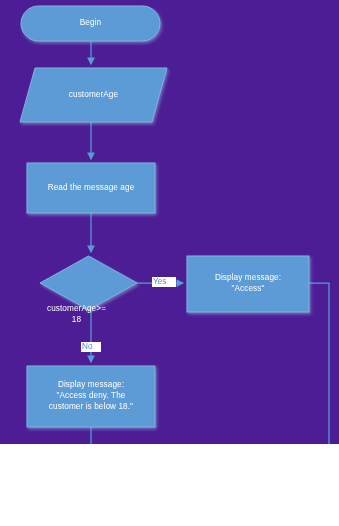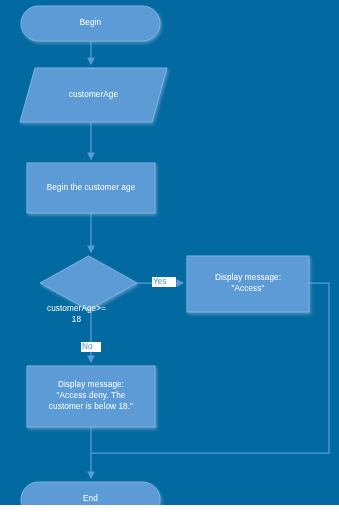--- a/index.html
+++ b/index.html
@@ -6,22 +6,22 @@
     margin: 0;
     padding: 0;
     background: #ffffff;
   }
   body {
     font-family: "Liberation Sans", sans-serif;
   }
   #canvas {
     position: relative;
     width: 339px;
-    height: 505px;
-    background: #0369a1;
+    height: 444px;
+    background: #4c1d95;
     overflow: hidden;
   }
   #flow-svg {
     position: absolute;
     left: 0;
     top: 0;
     width: 339px;
     height: 526px;
   }
   .node-label {
@@ -91,21 +91,21 @@
       <rect x="27" y="366" width="128" height="61" fill="#5B9BD5" stroke="#7FB3DD" stroke-width="1"></rect>
 
       <rect x="21" y="482" width="139" height="35" rx="17.5" ry="17.5" fill="#5B9BD5" stroke="#7FB3DD" stroke-width="1"></rect>
     </g>
   </svg>
 
   <div class="node-label" style="left:21px; top:17px; width:139px;">Begin</div>
 
   <div class="node-label" style="left:24px; top:89px; width:139px;">customerAge</div>
 
-  <div class="node-label" style="left:27px; top:182px; width:128px;">Begin  the customer age</div>
+  <div class="node-label" style="left:27px; top:182px; width:128px;">Read  the message age</div>
 
   <div class="node-label" style="left:21px; top:272px; width:111px;margin-top:31px;">customerAge&gt;=
 18</div>
 
   <div class="node-label" style="left:187px; top:272px; width:122px;">Display message:
 "Access"</div>
 
   <div class="node-label" style="left:25px; top:379px; width:132px;">Display message:
 "Access deny. The
 customer is below 18."</div>

